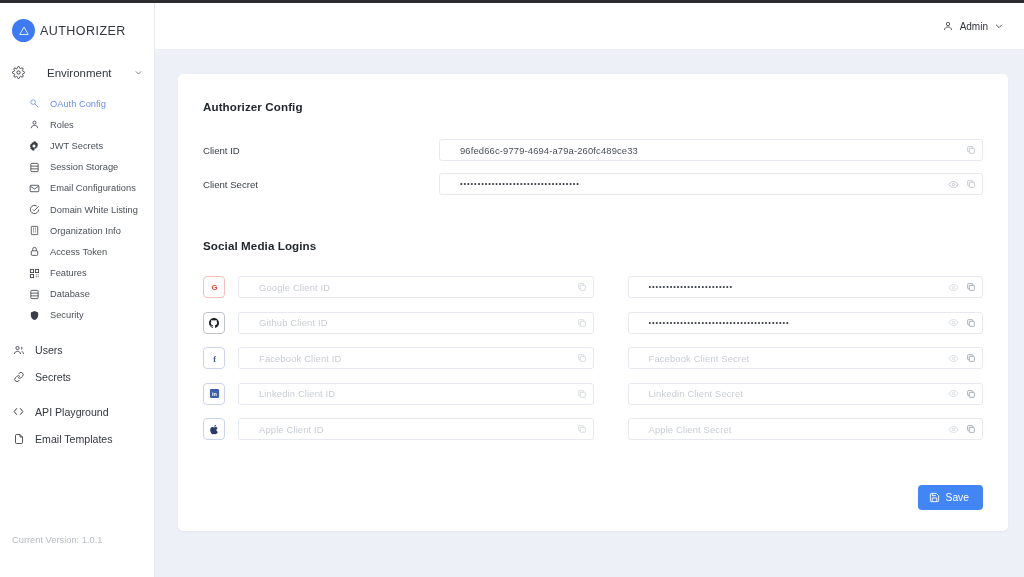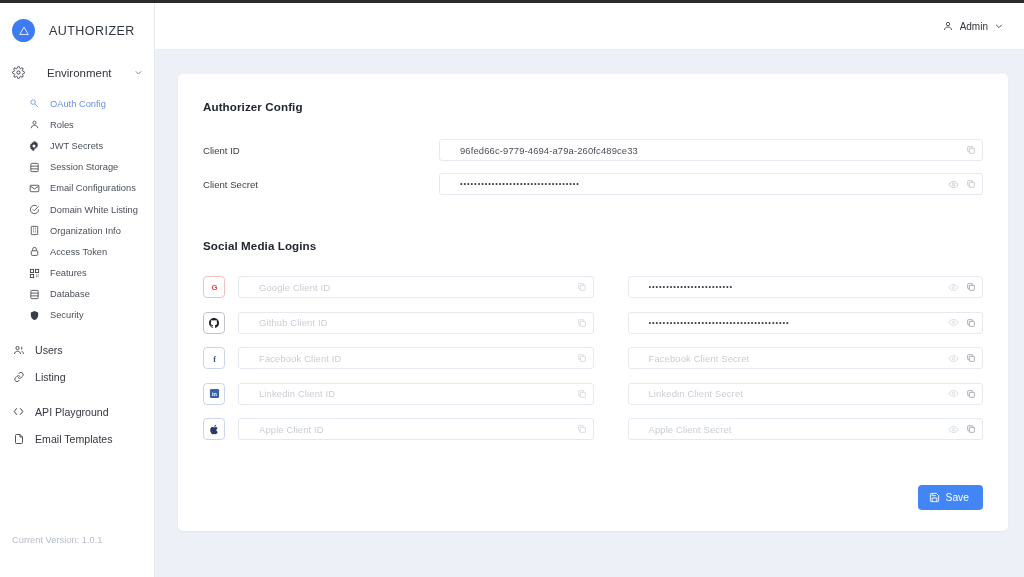--- a/index.html
+++ b/index.html
@@ -17,21 +17,21 @@
   }
 
   
   .sidebar {
     position: absolute; top: 3px; left: 0; width: 155px; height: 574px;
     background: #ffffff;
     border-right: 1px solid #e8eaee;
     display: flex; flex-direction: column;
   }
   .brand {
-    display: flex; align-items: center; gap: 14px;
+    display: flex; align-items: center; gap: 5px;
     padding: 16px 0 16px 12px;
   }
   .brand-logo {
     width: 23px; height: 23px; border-radius: 50%;
     background: #3e7bf2;
     display: flex; align-items: center; justify-content: center;
     flex: 0 0 auto;
   }
   .brand-name {
     font-size: 12.5px; letter-spacing: .45px; color: #31353d; font-weight: 400;
@@ -294,21 +294,21 @@
         <span>Users</span>
       </div>
 
       <div class="nav-item2">
         <span class="ico">
           <svg width="12" height="12" viewBox="0 0 24 24" fill="none" stroke="currentColor" stroke-width="1.7">
             <path d="M10 13a4.5 4.5 0 0 0 6.4.2l2.6-2.6a4.5 4.5 0 1 0-6.4-6.4L11.2 5.6"></path>
             <path d="M14 11a4.5 4.5 0 0 0-6.4-.2L5 13.4a4.5 4.5 0 1 0 6.4 6.4l1.4-1.4"></path>
           </svg>
         </span>
-        <span>Listing</span>
+        <span>Secrets</span>
       </div>
 
       <div class="nav-item2" style="margin-top:8px;">
         <span class="ico">
           <svg width="13" height="13" viewBox="0 0 24 24" fill="none" stroke="currentColor" stroke-width="1.8">
             <path d="M9 6l-5 6 5 6M15 6l5 6-5 6"></path>
           </svg>
         </span>
         <span>API Playground</span>
       </div>

